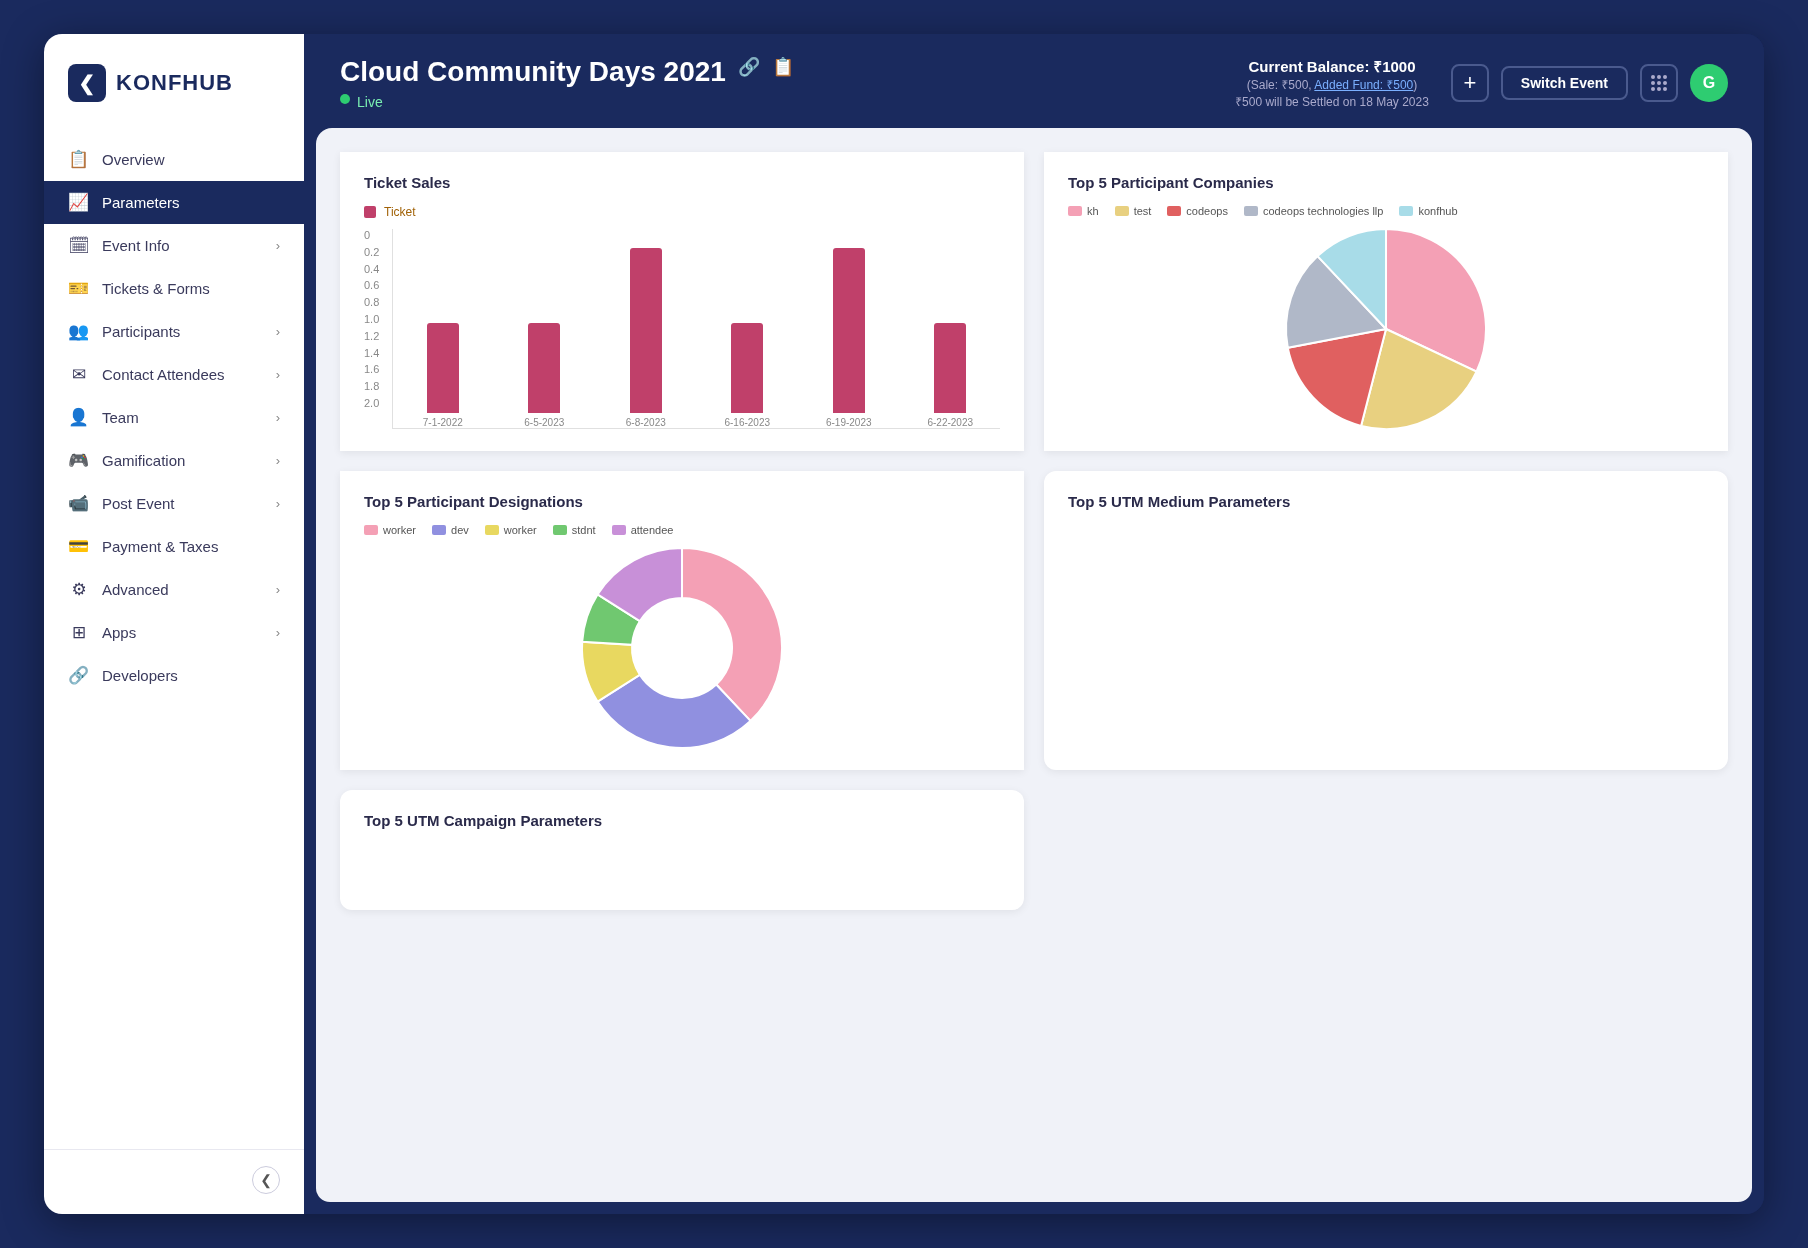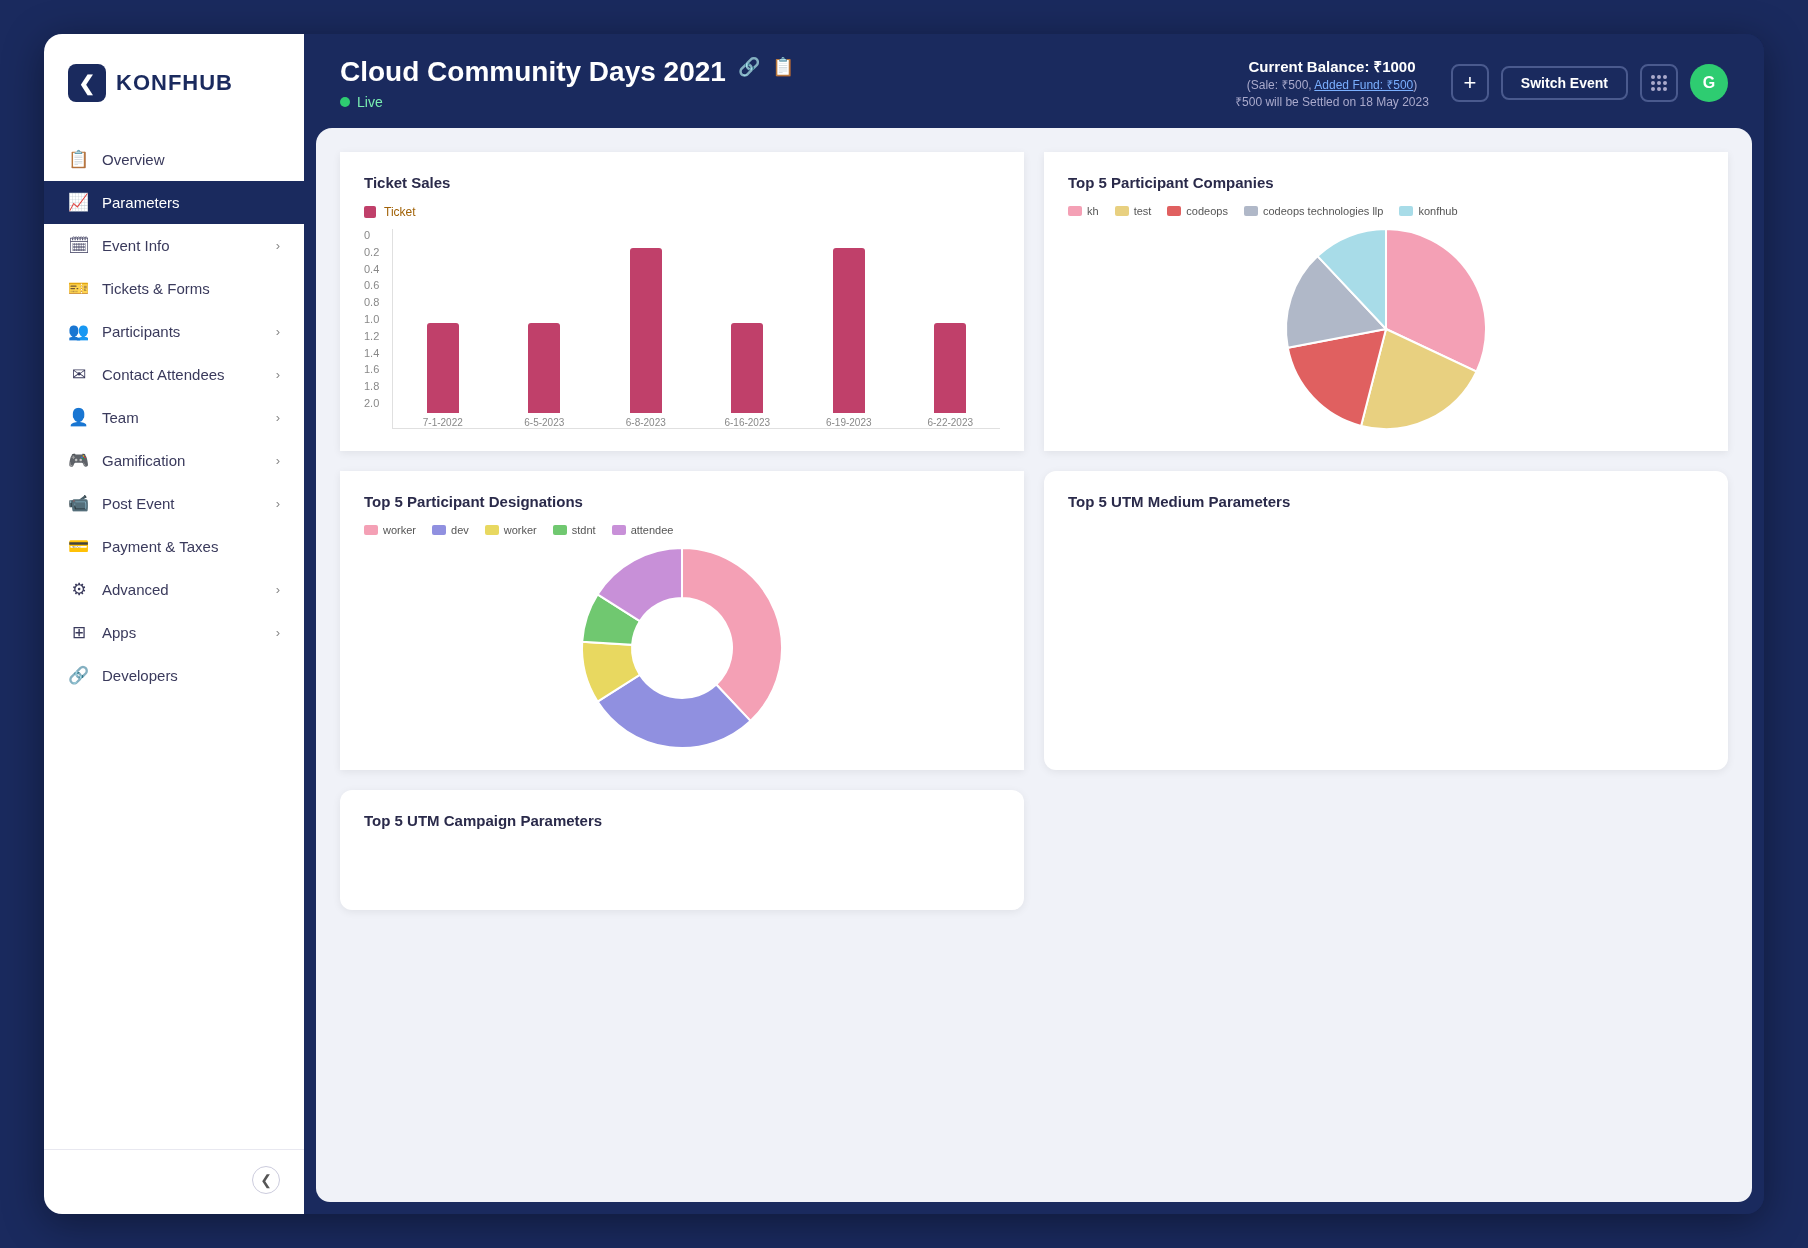--- a/index.html
+++ b/index.html
@@ -104,21 +104,21 @@
     }
     .topbar-left {}
     .event-title {
       font-size: 28px; font-weight: 700; color: white;
       display: flex; align-items: flex-start; gap: 12px;
     }
     .event-title .icon-link, .event-title .icon-copy {
       font-size: 18px; color: #aac; cursor: pointer;
     }
     .event-status {
-      display: flex; align-items: center; gap: 7px;
+      display: flex; gap: 7px;
       margin-top: 6px;
     }
     .status-dot {
       width: 10px; height: 10px; border-radius: 50%; background: #2ecc71;
     }
     .status-text { color: #7aefb2; font-size: 14px; }
     .topbar-right {
       display: flex; align-items: center; gap: 12px;
     }
     .balance-info { text-align: center; margin-right: 10px; }

